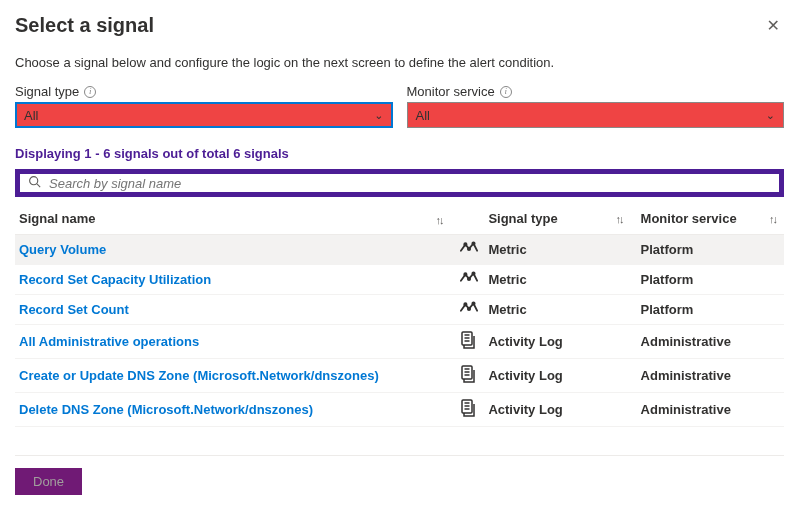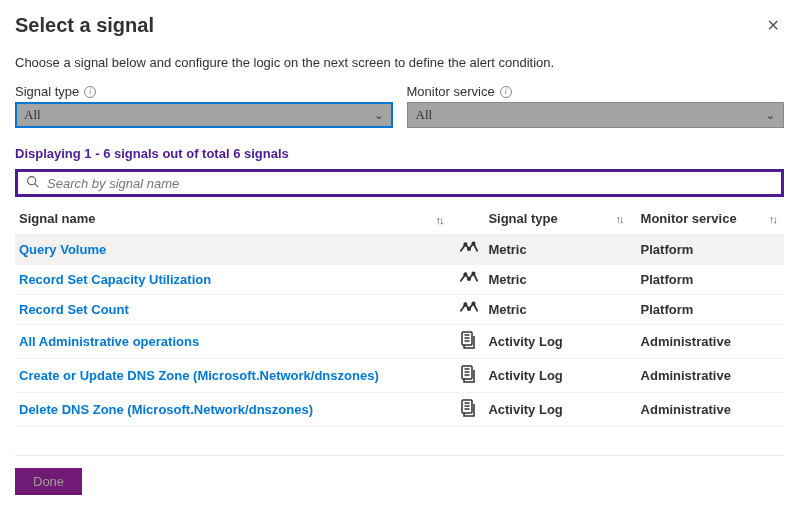--- a/index.html
+++ b/index.html
@@ -67,42 +67,41 @@
     line-height: 1;
   }
   .select-box {
     display: flex;
     align-items: center;
     justify-content: space-between;
     border: 1px solid #8a8886;
     padding: 5px 8px;
     font-size: 13px;
     cursor: pointer;
-    background: #a3a3a3;
+    background: #ef4444;
     height: 26px;
-    font-family: Liberation Serif, serif;
   }
   .select-box.focused {
     border: 2px solid #0078d4;
     padding: 4px 7px;
   }
   .chevron {
     font-size: 11px;
     color: #323130;
   }
   .count-text {
     font-size: 13px;
     font-weight: 600;
     color: #4c1d95;
     margin-bottom: 8px;
   }
   .search-box {
     display: flex;
     align-items: center;
-    border: 3px solid #4c1d95;
+    border: 5px solid #4c1d95;
     padding: 4px 8px;
     gap: 6px;
     margin-bottom: 8px;
     height: 28px;
   }
   .search-icon {
     color: #605e5c;
     font-size: 13px;
   }
   .search-input {

